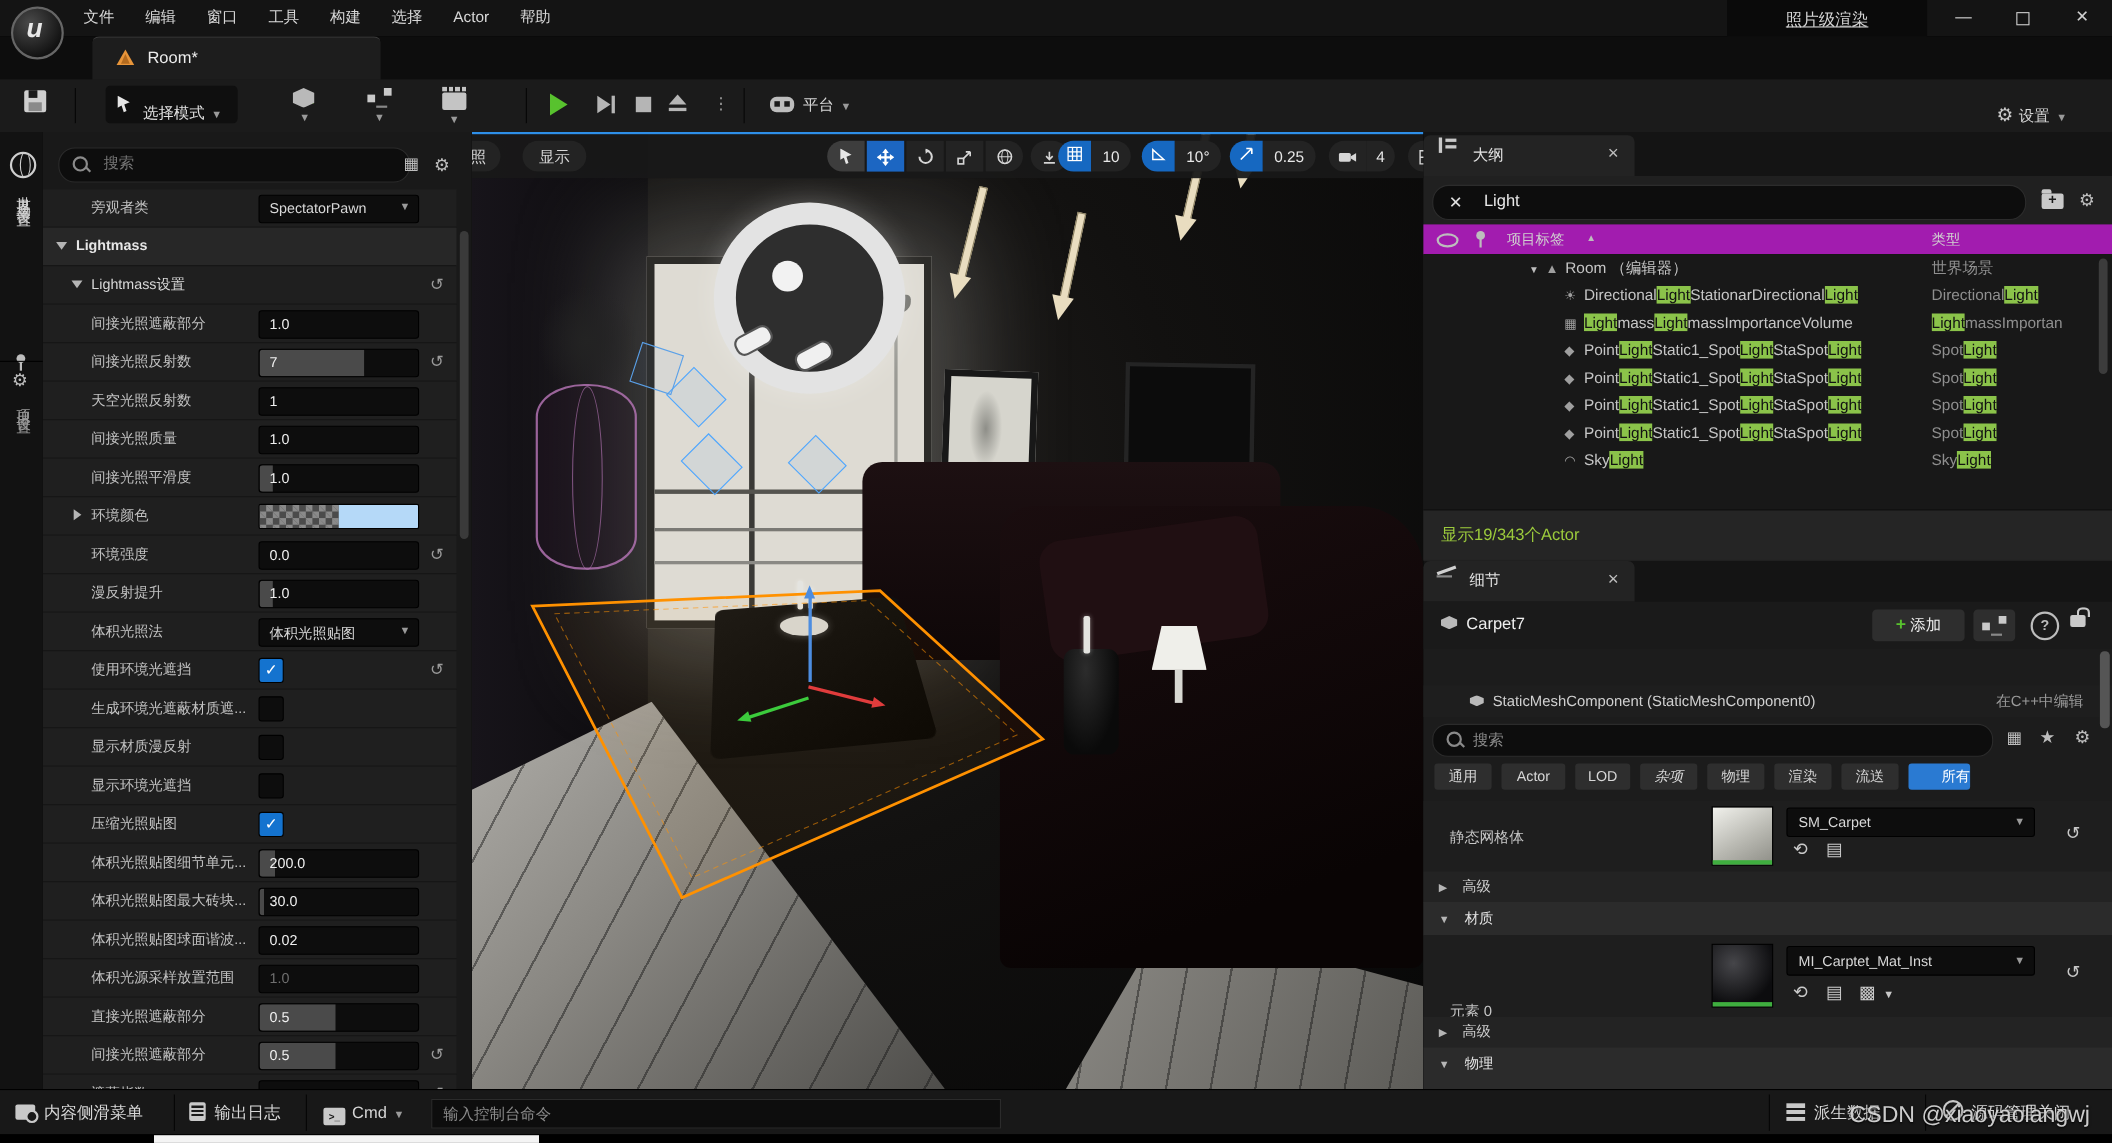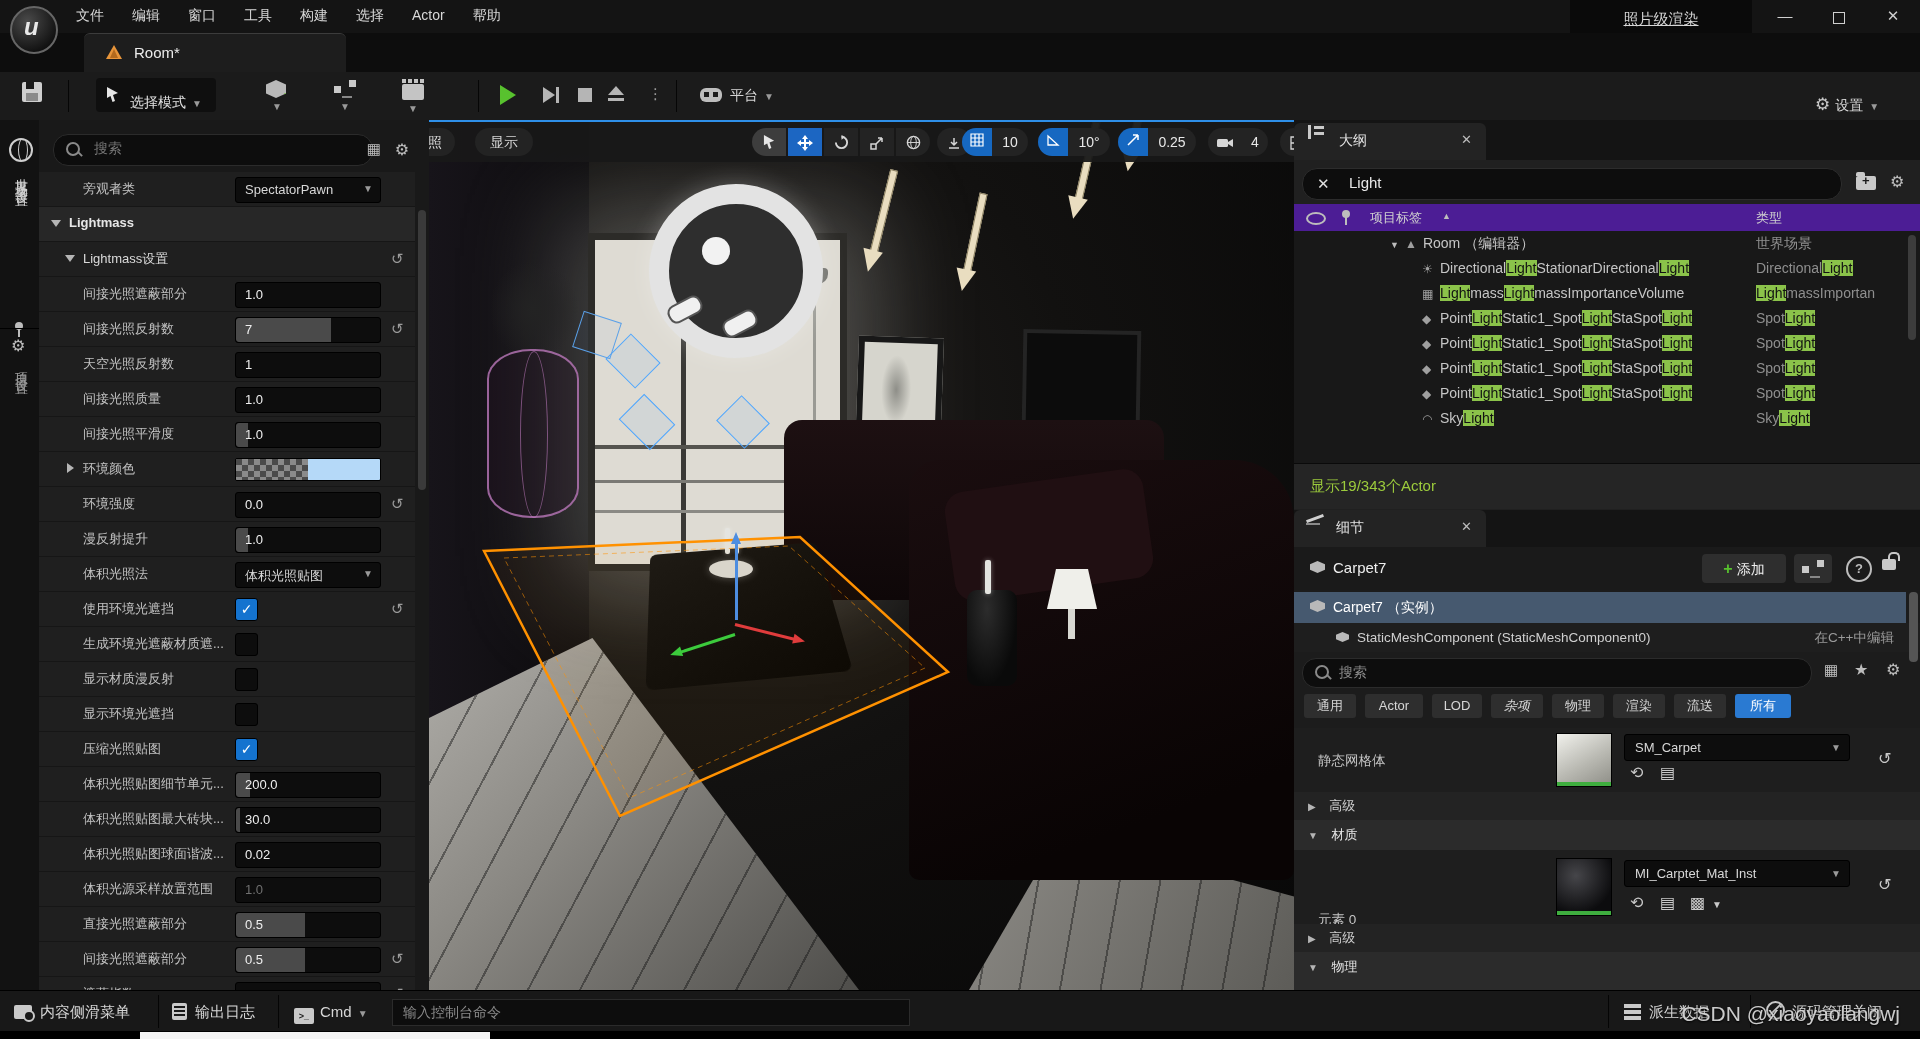--- a/index.html
+++ b/index.html
@@ -161,21 +161,21 @@
   .paneltab .x{position:absolute;right:14px;top:9px;color:#bdbdbd;font-size:13px;}
   .outliner-ico{display:inline-block;width:16px;height:14px;border-left:3px solid #c9c9c9;position:relative;top:2px;margin:0 8px 0 14px;}
   .outliner-ico:before{content:"";position:absolute;left:3px;top:1px;width:10px;height:3px;background:#c9c9c9;}
   .outliner-ico:after{content:"";position:absolute;left:3px;top:7px;width:10px;height:3px;background:#c9c9c9;}
   #ol-search{position:absolute;left:8px;top:48px;width:538px;height:30px;background:#0d0d0d;border:1px solid #2c2c2c;border-radius:15px;}
   #ol-search .xclr{position:absolute;left:14px;top:6px;color:#e0e0e0;font-size:15px;}
   #ol-search input{position:absolute;left:44px;top:4px;width:470px;background:transparent;border:none;color:#e8e8e8;font-size:15px;outline:none;}
   .folderplus{position:absolute;width:20px;height:14px;background:#c9c9c9;border-radius:2px;}
   .folderplus:before{content:"";position:absolute;left:0;top:-4px;width:9px;height:4px;background:#c9c9c9;border-radius:2px 2px 0 0;}
   .folderplus:after{content:"+";position:absolute;left:6px;top:-3px;color:#1a1a1a;font-weight:bold;font-size:13px;}
-  #ol-header{position:absolute;left:0;top:84px;width:626px;height:27px;background:#4c1d95;border-bottom:1px solid #0c0c0c;color:#d0d0d0;}
+  #ol-header{position:absolute;left:0;top:84px;width:626px;height:27px;background:#a21caf;border-bottom:1px solid #0c0c0c;color:#d0d0d0;}
   .eye{display:inline-block;width:16px;height:9px;border:2px solid #bdbdbd;border-radius:50%;position:relative;}
   #ol-rows{position:absolute;left:0;top:111px;width:626px;height:232px;background:#181818;overflow:hidden;}
   .olrow{position:relative;height:25px;line-height:25px;white-space:nowrap;font-size:14px;}
   .olrow .lbl{position:absolute;overflow:hidden;width:330px;}
   .olrow .typ{position:absolute;left:462px;width:158px;overflow:hidden;color:#8f8f8f;}
   .olrow .seg-h{background:#8bc34a;color:#121212;}
   .olrow .seg-h.u{box-shadow:0 3px 0 #8bc34a;}
   .oli{display:inline-block;width:18px;color:#9f9f9f;font-size:12px;}
   #ol-count{position:absolute;left:0;top:343px;width:626px;height:45px;background:#252525;border-top:1px solid #0a0a0a;}
   #ol-count span{position:absolute;left:16px;top:13px;color:#9ccb3c;font-size:15px;}
@@ -660,43 +660,40 @@
       <div id="bp-btn">
           <div class="nodes">
             <i></i>
             <i></i>
             <i></i>
           </div>
         </div>
       <div id="help-btn">?</div>
       <div class="lock"></div>
     </div>
-    <div id="inst-row">
-      <span style="margin-left:16px;"><span class="cube-ico"></span><span>Carpet7 （实例）</span></span>
-    </div>
     <div id="comp-row">
       <span style="margin-left:42px;"><span class="cube-ico" style="width:13px;height:10px;"></span><span>StaticMeshComponent (StaticMeshComponent0)</span></span>
       <span class="note">在C++中编辑</span>
     </div>
     <div id="dt-search">
       <span class="search-glass" style="left:12px;top:6px;"></span>
       <span class="ph">搜索</span>
     </div>
     <span class="abs" style="left:530px;top:151px;font-size:15px;color:#bdbdbd;">▦</span>
     <span class="abs" style="left:560px;top:150px;font-size:16px;color:#bdbdbd;">★</span>
     <span class="abs" style="left:592px;top:150px;font-size:16px;color:#bdbdbd;">⚙</span>
     <div id="dt-tabs">
         <div class="ftab" style="left: 0px; width: 52px;">通用</div>
         <div class="ftab" style="left: 61px; width: 58px;">Actor</div>
         <div class="ftab" style="left: 128px; width: 50px;">LOD</div>
         <div class="ftab" style="left: 187px; width: 52px; font-style: italic;">杂项</div>
         <div class="ftab" style="left: 248px; width: 52px;">物理</div>
         <div class="ftab" style="left: 309px; width: 52px;">渲染</div>
         <div class="ftab" style="left: 370px; width: 52px;">流送</div>
-        <div class="ftab active" style="left: 431px; width: 56px;">所有</div>
+        <div class="ftab active" style="left: 431px; width: 56px; text-align: right;">所有</div>
       </div>
 
     <div class="dtrow" style="top:218px;height:64px;">
       <span class="dtlabel" style="top:24px;">静态网格体</span>
       <div class="thumb" style="top:5px;background:linear-gradient(150deg,#f1f1ec,#b9b9b2 55%,#8d8d86);">
           <div class="gbar"></div>
         </div>
       <div class="ddbox" style="top:6px;"><span class="t">SM_Carpet</span><span class="ddcaret">▼</span></div>
       <span class="mini-ico" style="left:336px;top:36px;">⟲</span>
       <span class="mini-ico" style="left:366px;top:36px;">▤</span>

